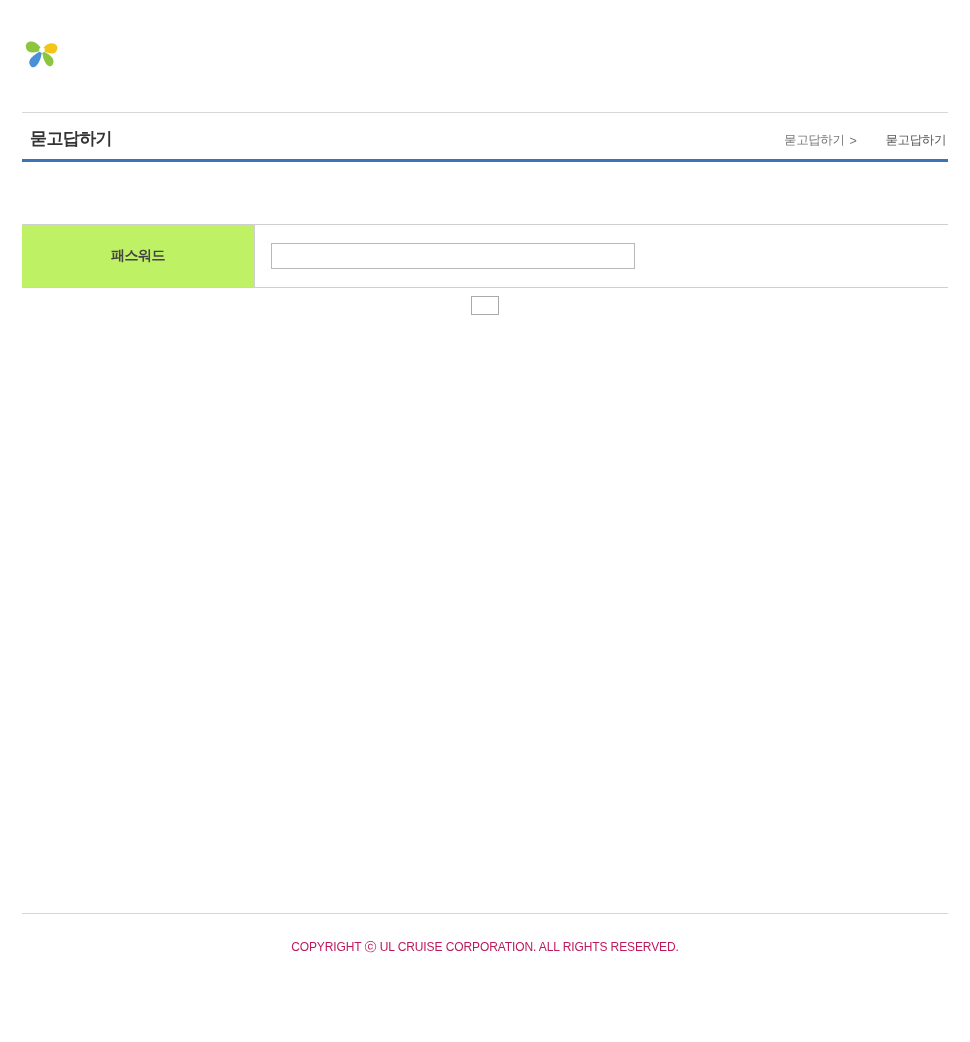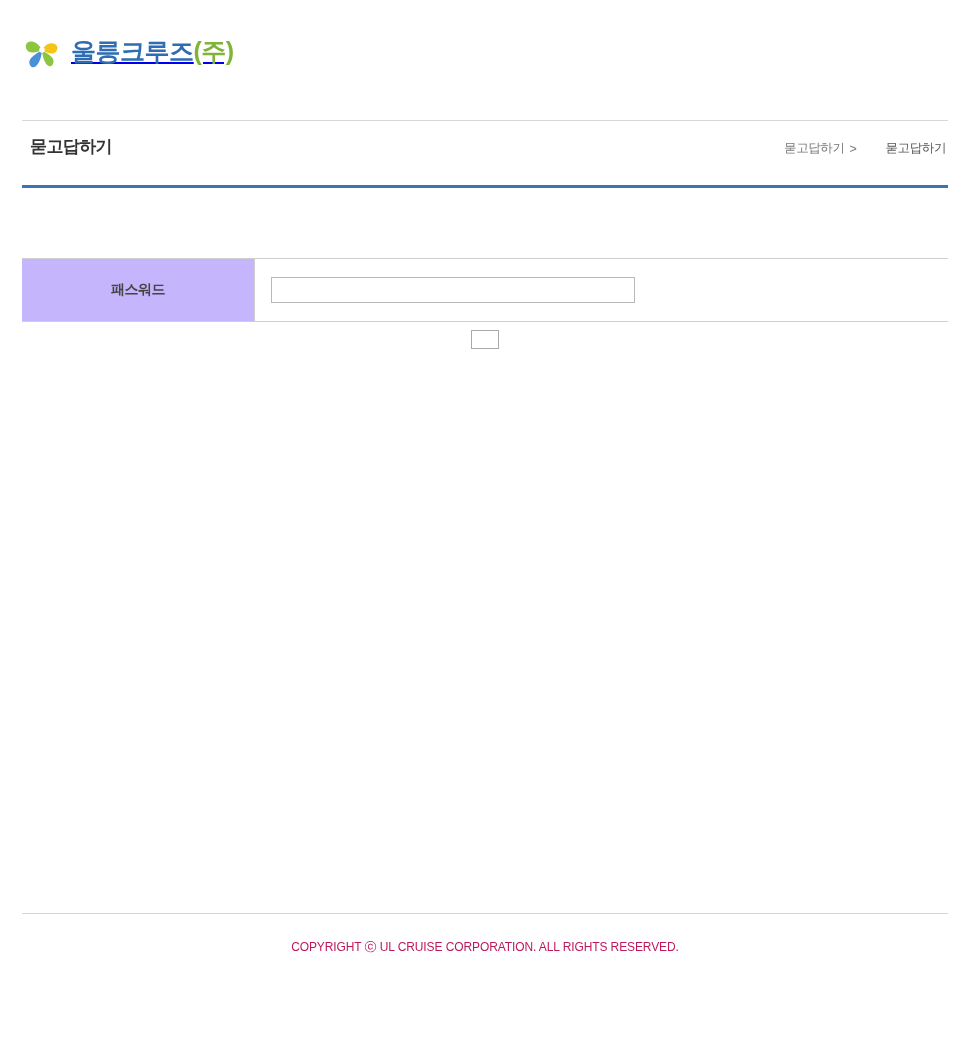--- a/index.html
+++ b/index.html
@@ -40,22 +40,22 @@
     letter-spacing: -0.5px;
     white-space: nowrap;
     line-height: 1;
   }
   .logo-text .blue { color: #2e6db4; }
   .logo-text .green { color: #7fb439; }
 
   
   .titlebar {
     position: relative;
-    margin: 16px 22px;
-    height: 68px;
+    margin: 8px 22px;
+    height: 50px;
     border-top: 1px solid #d8d8d8;
     border-bottom: 3px solid #3c73b4;
     box-sizing: border-box;
   }
   .titlebar .page-title {
     position: absolute;
     left: 8px;
     top: 14px;
     font-size: 17px;
     font-weight: bold;
@@ -92,21 +92,21 @@
     border-top: 1px solid #cfcfcf;
     border-bottom: 1px solid #cfcfcf;
   }
   .form-table td {
     padding: 0;
     height: 62px;
     vertical-align: middle;
   }
   td.label-cell {
     width: 232px;
-    background: #c4b5fd;
+    background: #bef264;
     border-right: 1px solid #cfcfcf;
     text-align: center;
     font-size: 14px;
     font-weight: bold;
     color: #444444;
     letter-spacing: -0.5px;
   }
   td.field-cell {
     padding-left: 16px;
     background: #ffffff;
@@ -170,21 +170,20 @@
       <svg width="40" height="42" viewBox="0 0 40 42" xmlns="http://www.w3.org/2000/svg">
         <g>
           <path d="M20 20 C 14 8, 2 10, 4 18 C 5.5 24, 14 23, 20 20 Z" fill="#8cc63f"></path>
           <path d="M20 20 C 26 9, 38 13, 35 20 C 32.5 26, 25.5 23.5, 20 20 Z" fill="#f3c518"></path>
           <path d="M20 20 C 14.5 24, 5 28, 8 35 C 11 41, 19 35, 20 20 Z" fill="#4a90d9"></path>
           <path d="M20 20 C 25 24, 34 27, 31 34 C 28 40, 21 34, 20 20 Z" fill="#8cc63f"></path>
           <circle cx="20" cy="20" r="2.8" fill="#ffffff"></circle>
         </g>
       </svg>
     </span>
-    <span class="logo-text"><span class="blue">울릉크루즈</span><span class="green">(주)</span></span>
   </a>
 </div>
 
 <div class="titlebar">
   <div class="page-title">묻고답하기</div>
   <div class="breadcrumb">
     <span>묻고답하기</span>
     <span>&gt;</span>
     <span class="crumb-current">묻고답하기</span>
   </div>

